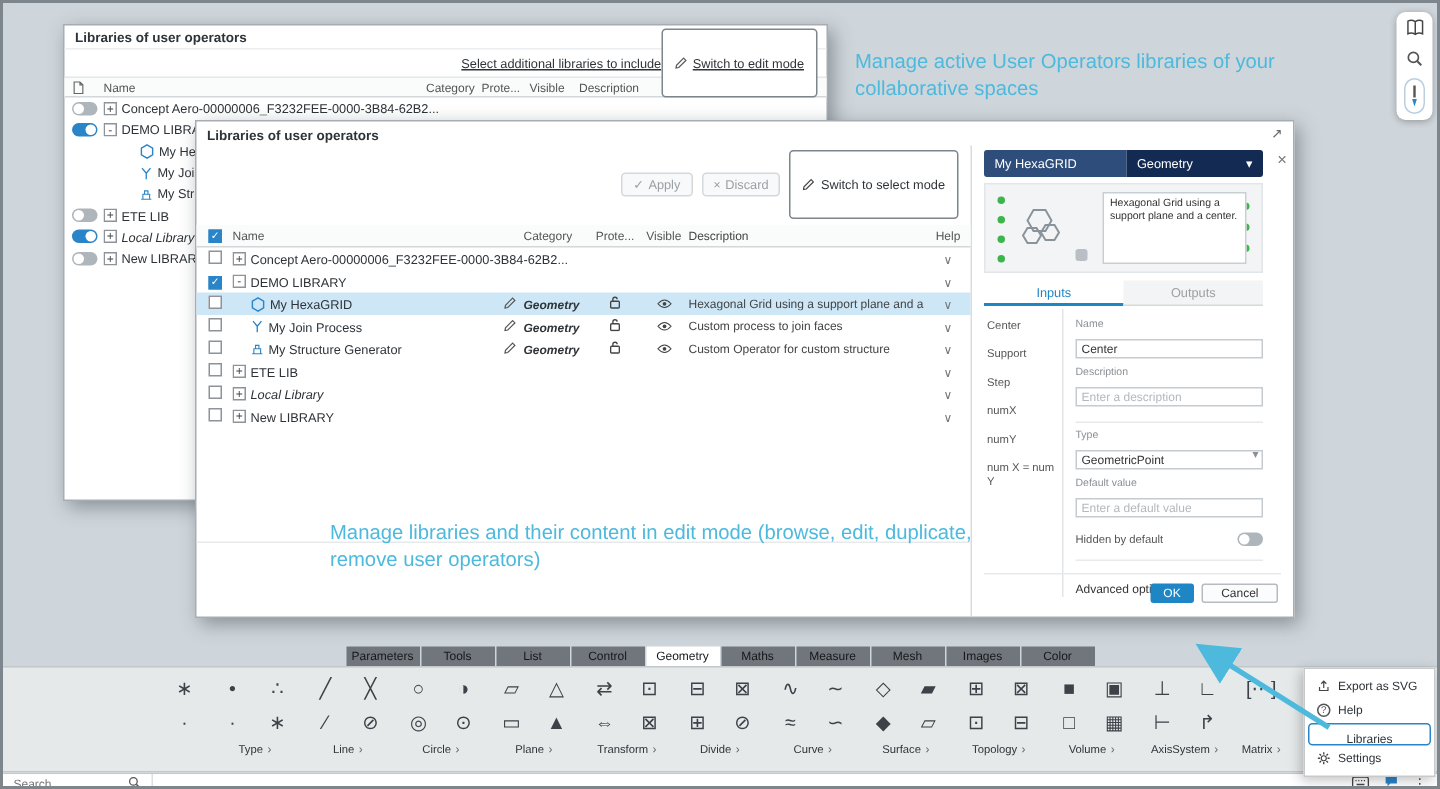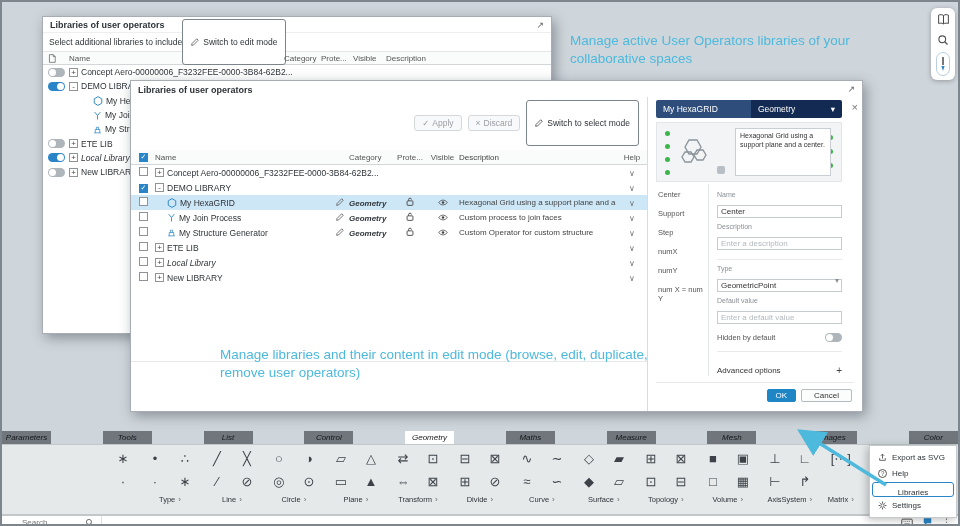--- a/index.html
+++ b/index.html
@@ -35,22 +35,22 @@
 
   .expander { width: 9px; height: 9px; border: 1px solid #8d9399; font-size: 8px;
               line-height: 7px; text-align: center; color: #444; background: #fff; flex: none; }
   .checkbox { width: 9px; height: 9px; border: 1px solid #8d9399; background: #fff; flex: none;
               display: inline-flex; align-items: center; justify-content: center; font-size: 7px; }
   .checkbox.checked { background: #2a85c8; border-color: #2a85c8; color: #fff; }
   .chev { font-size: 8px; color: #70777d; }
 
   
   #selectDlg { left: 40px; top: 14px; width: 510px; height: 318px; z-index: 2; }
-  .sd-sub { display: flex; justify-content: flex-start; align-items: center;
-            padding: 3px 6px; border-bottom: 1px solid #e4e6e8; font-size: 8.5px; height: 19px; }
+  .sd-sub { display: flex; justify-content: flex-end; align-items: center;
+            padding: 3px 6px; border-bottom: 1px solid #e4e6e8; font-size: 8.5px; height: 19px; text-decoration: underline; }
   .tbl-head { display: flex; align-items: center; height: 13px; font-size: 8px; color: #555;
               border-bottom: 1px solid #d4d7da; background: #fafbfb; }
   .trow { display: flex; align-items: center; height: 14.3px; font-size: 8.5px; }
   .sc-t { width: 26px; display: flex; align-items: center; padding-left: 5px; flex: none; }
   .sc-name { flex: 1; display: flex; align-items: center; gap: 3px; overflow: hidden; white-space: nowrap; }
   .sc-cat { width: 37px; flex: none; } .sc-prot { width: 32px; flex: none; }
   .sc-vis { width: 33px; flex: none; } .sc-desc { width: 165px; flex: none; }
   .child-indent { padding-left: 24px; }
   .italic { font-style: italic; }
 
@@ -123,21 +123,21 @@
   
   .anno { position: absolute; color: #4db9dd; font-size: 13.5px; line-height: 1.3; z-index: 6; }
   #annoTop { left: 568px; top: 30px; width: 352px; }
   #annoBottom { left: 218px; top: 344px; width: 445px; }
   .anno-arrow { position: absolute; left: 770px; top: 415px; width: 130px; height: 80px;
                 z-index: 6; pointer-events: none; }
 
   
   .actionbar { position: absolute; left: 0; top: 429px; width: 956px; height: 85px; }
   .ab-tabs { position: absolute; left: 0; top: 0; width: 100%; display: flex;
-             justify-content: space-between; gap: 1px; font-style: italic; }
+             justify-content: center; gap: 1px; }
   .tab { width: 49px; height: 13px; background: #70767c; color: #15181b; font-size: 8px;
          display: flex; align-items: center; justify-content: center; cursor: pointer; }
   .tab.active { background: #fff; }
   .icons-panel { position: absolute; top: 13px; left: 0; width: 100%; height: 71px;
                  background: #e6e9ea; border-top: 1px solid #c2c7ca; border-bottom: 1px solid #c2c7ca; }
   .groups { display: flex; justify-content: space-between; padding: 2px 104px 0 112px; }
   .group { display: flex; flex-direction: column; align-items: center; }
   .g-row { display: flex; gap: 12px; justify-content: center; height: 23px; align-items: center; }
   .g-ico { font-size: 13px; color: #3c4248; width: 18px; text-align: center; cursor: pointer; }
   .g-label { font-size: 7.5px; color: #2e3338; margin-top: 2px; display: flex; gap: 3px;
@@ -153,21 +153,21 @@
   .ctx-item.hl { border: 1px solid #2a85c8; border-radius: 3px; flex-direction: column; }
   .q-circle { width: 9px; height: 9px; border: 1px solid #555; border-radius: 50%; font-size: 6.5px;
               display: inline-flex; align-items: center; justify-content: center; color: #555; flex: none; }
 
   
   .statusbar { position: absolute; left: 0; top: 513px; width: 956px; height: 13px; background: #fff;
                border-top: 1px solid #c2c7ca; display: flex; align-items: center; z-index: 4; }
   .search-zone { width: 100px; height: 100%; display: flex; align-items: center;
                  justify-content: space-between; padding: 0 7px; border-right: 1px solid #dde0e2; }
   .search-input { border: none; outline: none; font-size: 8px; width: 62px; color: #555;
-                  background: transparent; font-family: inherit; margin-left: 13px; }
+                  background: transparent; font-family: inherit; }
   .status-right { margin-left: auto; display: flex; align-items: center; gap: 9px; padding-right: 7px; }
   .dots { font-size: 9px; color: #444; cursor: pointer; }
 
   
   .side-toolbar { position: absolute; right: 3px; top: 6px; width: 24px; height: 72px; background: #fff;
                   border-radius: 6px; box-shadow: 0 1px 5px rgba(0,0,0,.3); display: flex;
                   flex-direction: column; align-items: center; justify-content: space-around;
                   z-index: 4; padding: 3px 0; }
   .pen-pill { width: 14px; height: 24px; border: 1px solid #b9cfe0; border-radius: 7px;
               display: flex; align-items: center; justify-content: center; }
@@ -468,20 +468,24 @@
           <span class="port" style="right:8px;top:26px"></span>
           <span class="port" style="right:8px;top:40px"></span>
           <svg class="abs" style="left:22px;top:13px" width="34" height="34" viewBox="0 0 34 34">
             <polygon points="10,4 18,4 22,11 18,18 10,18 6,11" fill="none" stroke="#8a929a" stroke-width="1.3"></polygon>
             <polygon points="18,14 24,14 27,19 24,24 18,24 15,19" fill="none" stroke="#8a929a" stroke-width="1.3"></polygon>
             <polygon points="6,16 12,16 15,21 12,26 6,26 3,21" fill="none" stroke="#8a929a" stroke-width="1.3"></polygon>
           </svg>
           <span class="op-widget"></span>
           <div class="op-desc-box">Hexagonal Grid using a support plane and a center.</div>
         </div>
+        <div class="op-tabs">
+          <div class="op-tab active">Inputs</div>
+          <div class="op-tab inactive">Outputs</div>
+        </div>
         <div class="op-content">
           <div class="op-params">
             <span>Center</span>
             <span>Support</span>
             <span>Step</span>
             <span>numX</span>
             <span>numY</span>
             <span>num X = num Y</span>
           </div>
           <div class="op-form">

